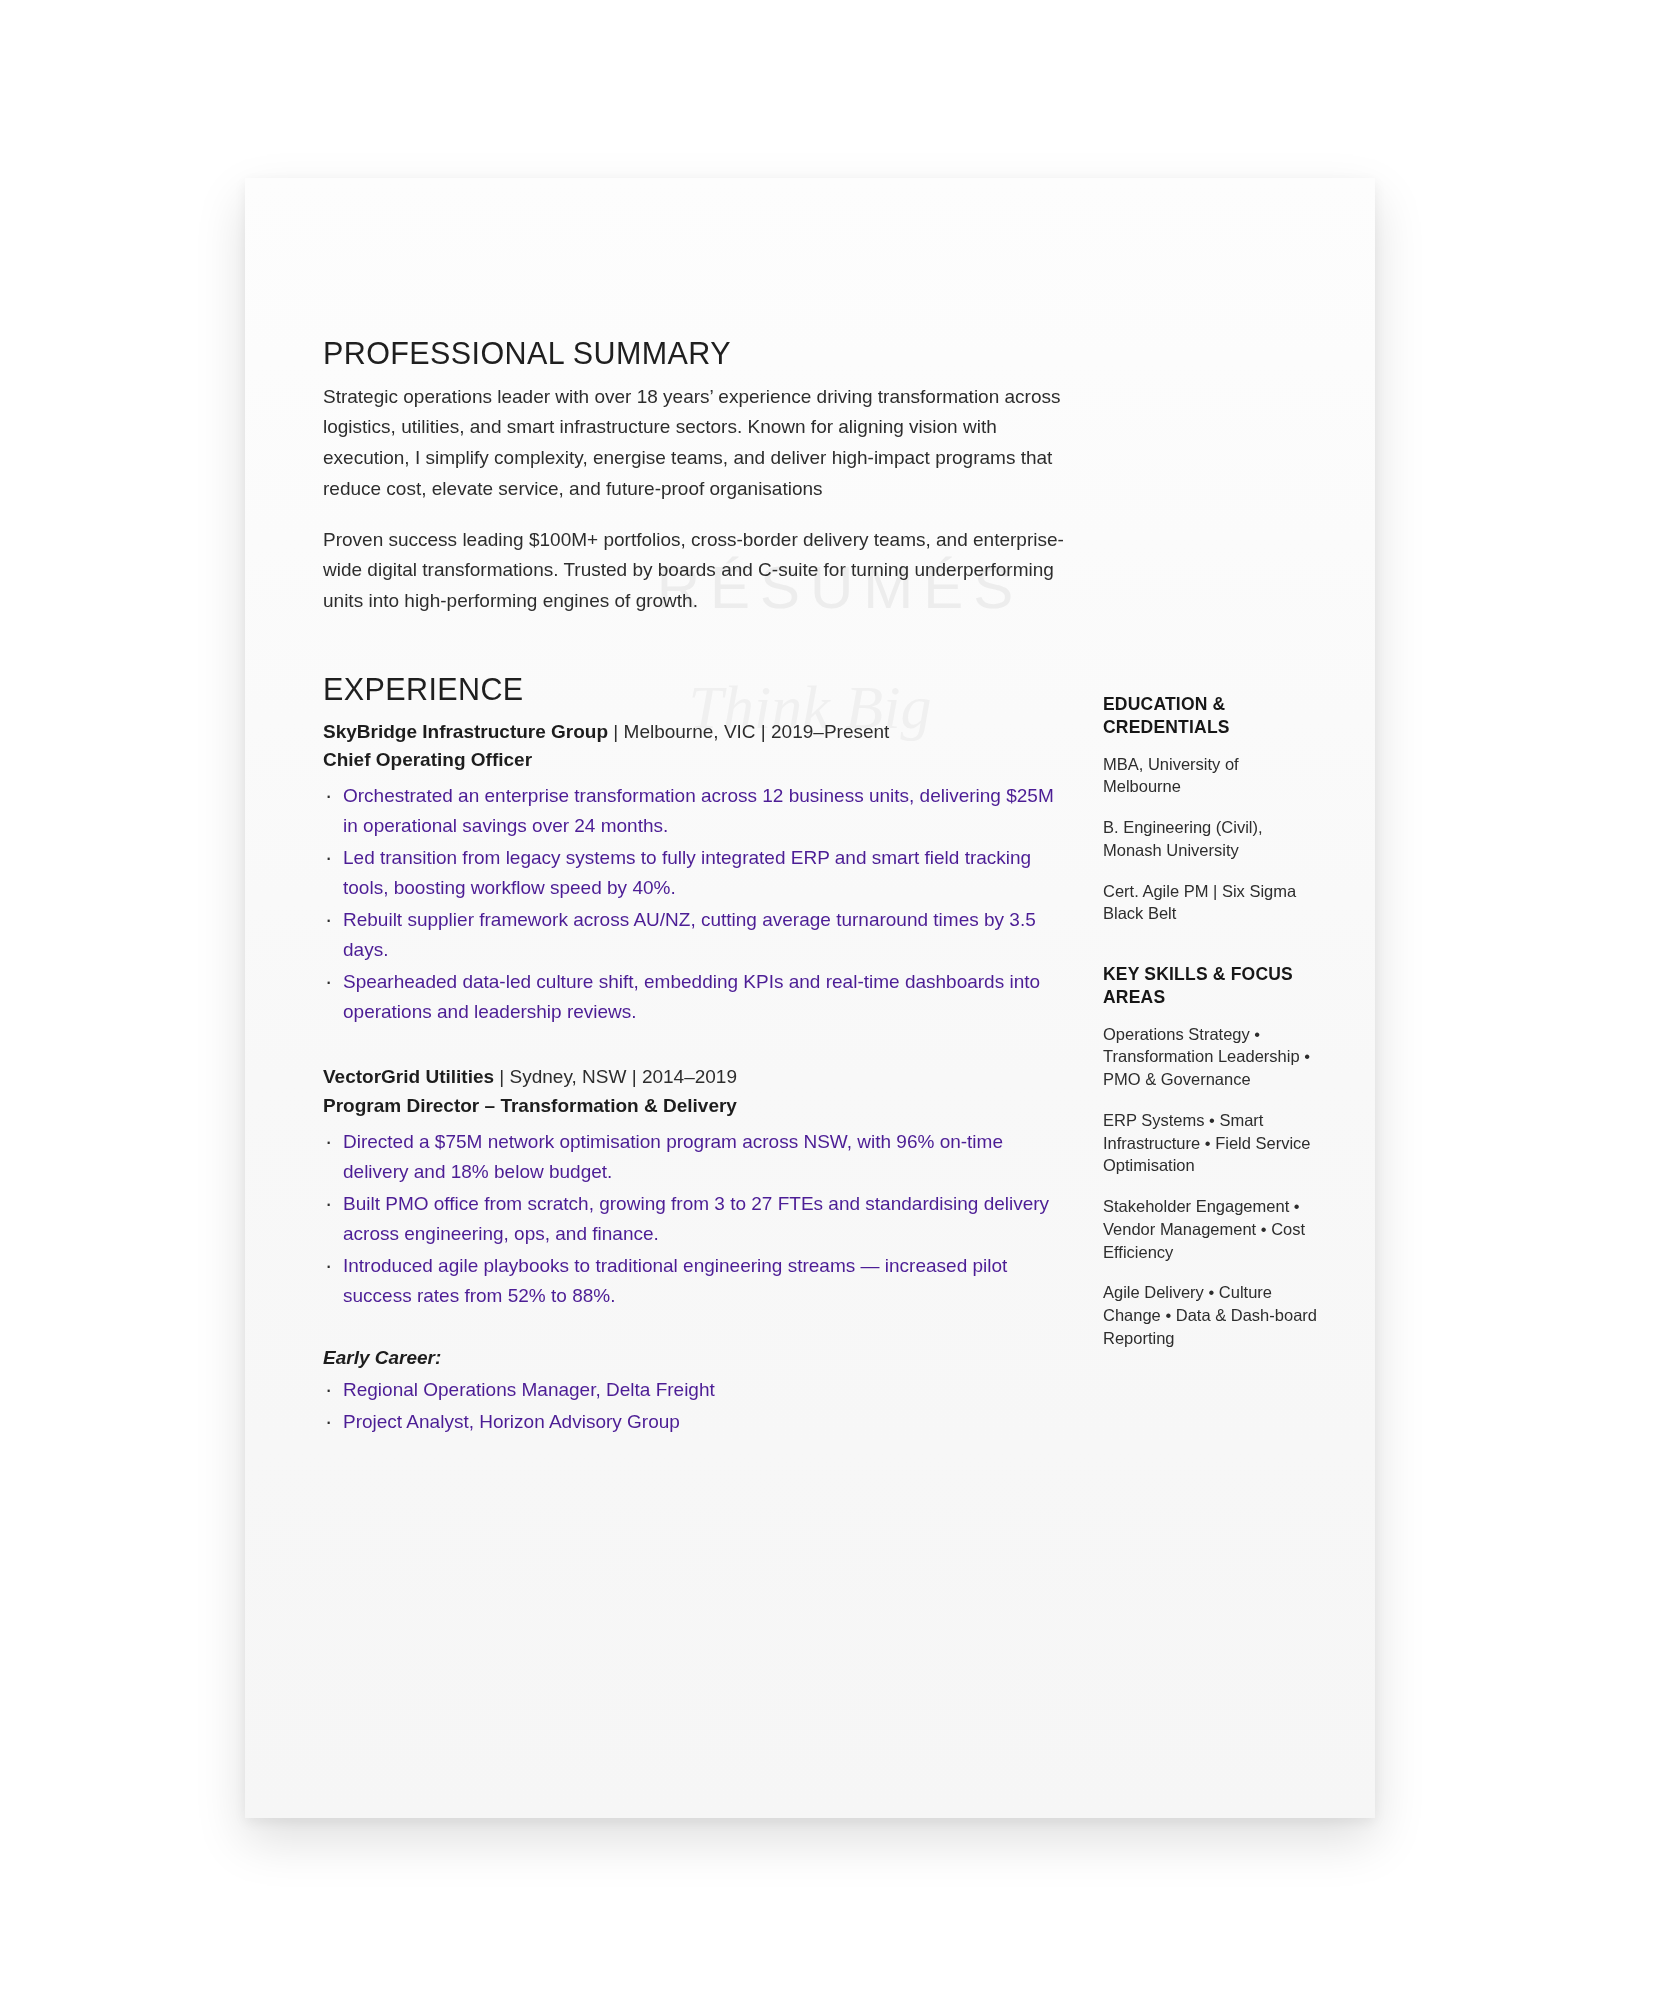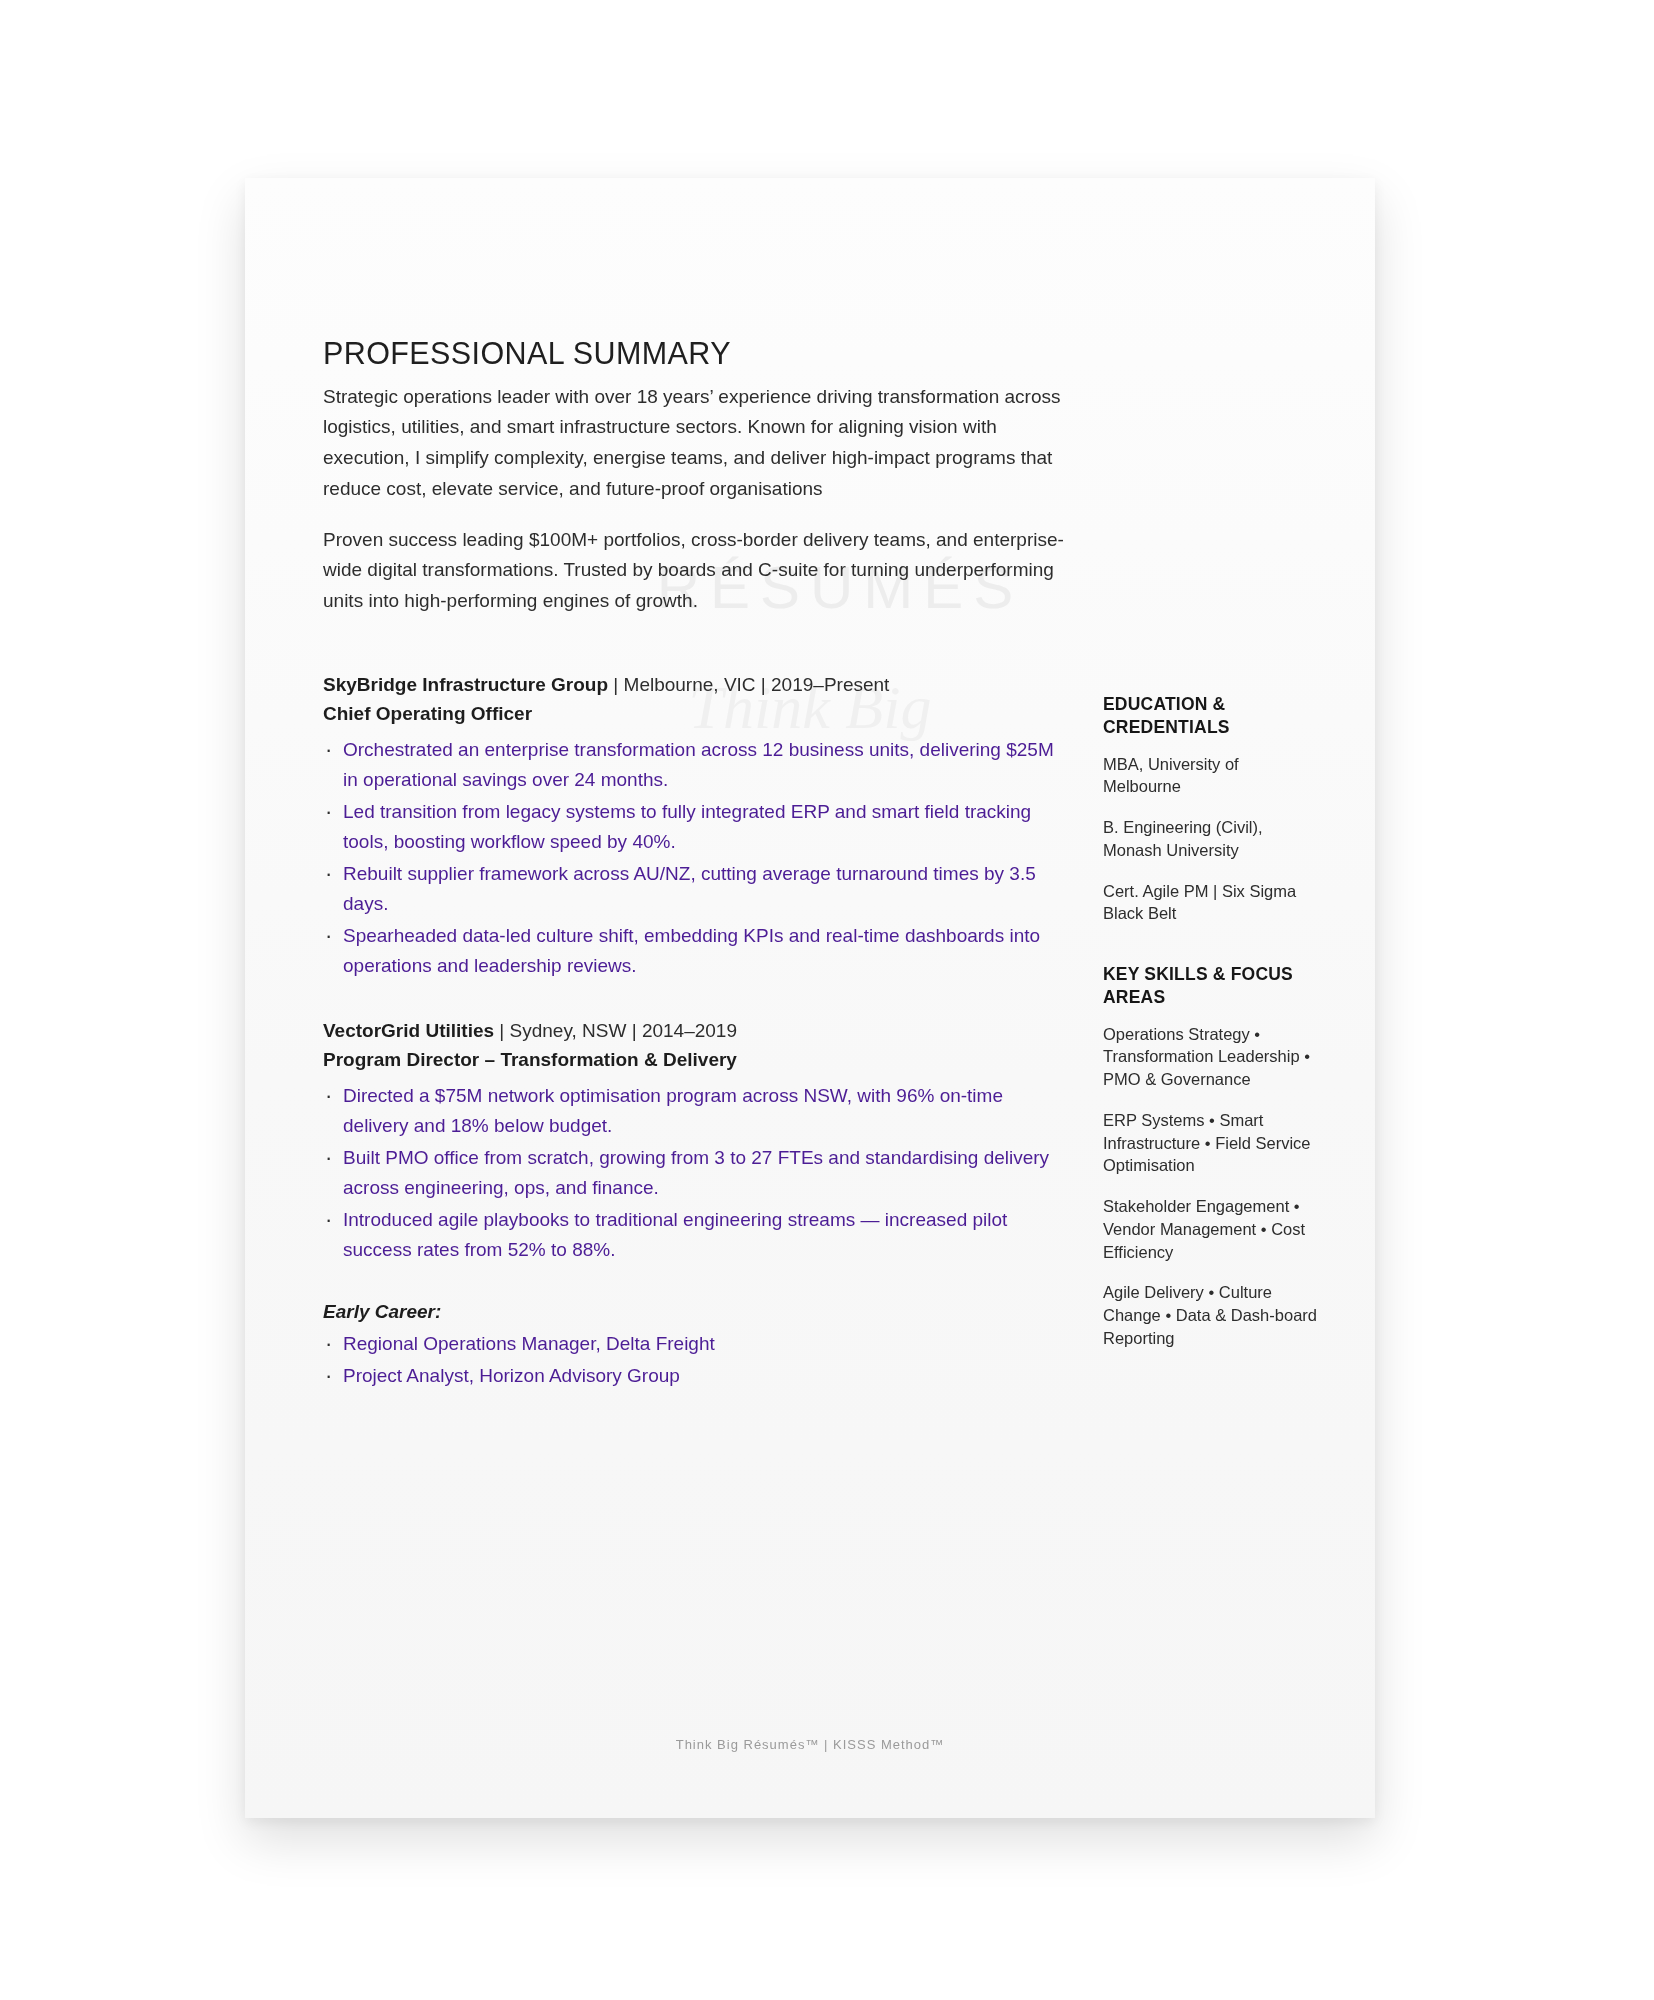--- a/index.html
+++ b/index.html
@@ -198,20 +198,21 @@
     <div class="content">
 
       <div class="col-main">
 
         <h1 class="section">PROFESSIONAL SUMMARY</h1>
         <p class="body">Strategic operations leader with over 18 years’ experience driving transformation across logistics, utilities, and smart infrastructure sectors. Known for aligning vision with execution, I simplify complexity, energise teams, and deliver high-impact programs that reduce cost, elevate service, and future-proof organisations</p>
         <p class="body">Proven success leading $100M+ portfolios, cross-border delivery teams, and enterprise-wide digital transformations. Trusted by boards and C-suite for turning underperforming units into high-performing engines of growth.</p>
 
         <div class="block-gap"></div>
 
+        <h1 class="section exp-head">EXPERIENCE</h1>
 
         <div>
           <p class="job-line">
             <span class="org">SkyBridge Infrastructure Group</span><span> | Melbourne, VIC | 2019–Present</span>
           </p>
           <p class="job-title">Chief Operating Officer</p>
           <ul class="bullets">
             <li>Orchestrated an enterprise transformation across 12 business units, delivering $25M in operational savings over 24 months.</li>
             <li>Led transition from legacy systems to fully integrated ERP and smart field tracking tools, boosting workflow speed by 40%.</li>
             <li>Rebuilt supplier framework across AU/NZ, cutting average turnaround times by 3.5 days.</li>
@@ -261,15 +262,14 @@
           <p class="side-item">Operations Strategy • Transformation Leadership • PMO &amp; Governance</p>
           <p class="side-item">ERP Systems • Smart Infrastructure • Field Service Optimisation</p>
           <p class="side-item">Stakeholder Engagement • Vendor Management • Cost Efficiency</p>
           <p class="side-item">Agile Delivery • Culture Change • Data &amp; Dash-board Reporting</p>
         </div>
 
       </div>
 
     </div>
 
-    <div class="page-footer">Think Big Résumés™ | KISSS Method™</div>
   </div>
 </div>
 
 </body></html>

